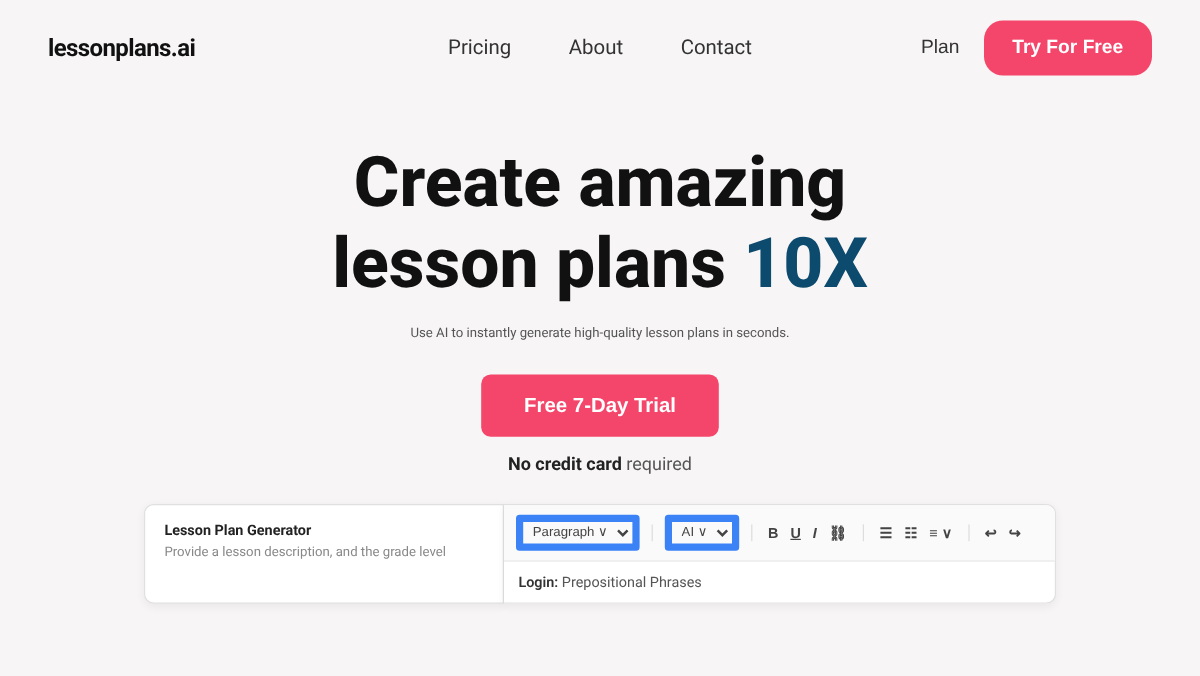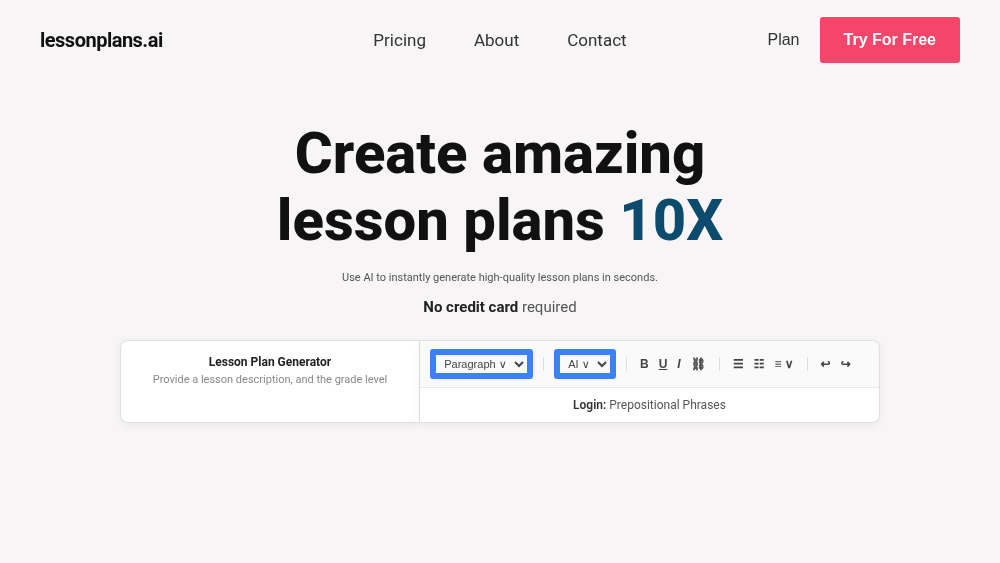--- a/index.html
+++ b/index.html
@@ -1,19 +1,18 @@
 <!DOCTYPE html>
 <html><head>
   <meta charset="utf-8">
   <style>
     * {
       margin: 0;
       padding: 0;
       box-sizing: border-box;
-      text-align: center;
     }
 
     body {
       font-family: -apple-system, BlinkMacSystemFont, 'Segoe UI', Roboto, sans-serif;
       background-color: #f7f5f5;
       width: 1000px;
       height: 563px;
       overflow: hidden;
     }
 
@@ -67,21 +66,21 @@
       font-size: 16px;
       color: #333;
       cursor: pointer;
       font-weight: 400;
     }
 
     .try-free-btn {
       background-color: #f4456a;
       color: white;
       border: none;
-      border-radius: 3px;
+      border-radius: 16px;
       padding: 14px 24px;
       font-size: 16px;
       font-weight: 600;
       cursor: pointer;
     }
 
     
     .hero {
       display: flex;
       flex-direction: column;
@@ -259,20 +258,21 @@
 </nav>
 
 <section class="hero">
   <h1 class="hero-title">
     <span>Create amazing</span><br>
     <span>lesson plans </span><span class="highlight">10X</span><br>
   </h1>
 
   <p class="hero-subtitle">Use AI to instantly generate high-quality lesson plans in seconds.</p>
 
+  <button class="trial-btn">Free 7-Day Trial</button>
 
   <p class="no-cc">
     <strong>No credit card</strong><span> required</span>
   </p>
 </section>
 
 <div class="preview-area">
   <div class="preview-card">
     <div class="card-title">Lesson Plan Generator</div>
     <div class="card-subtitle">Provide a lesson description, and the grade level</div>

